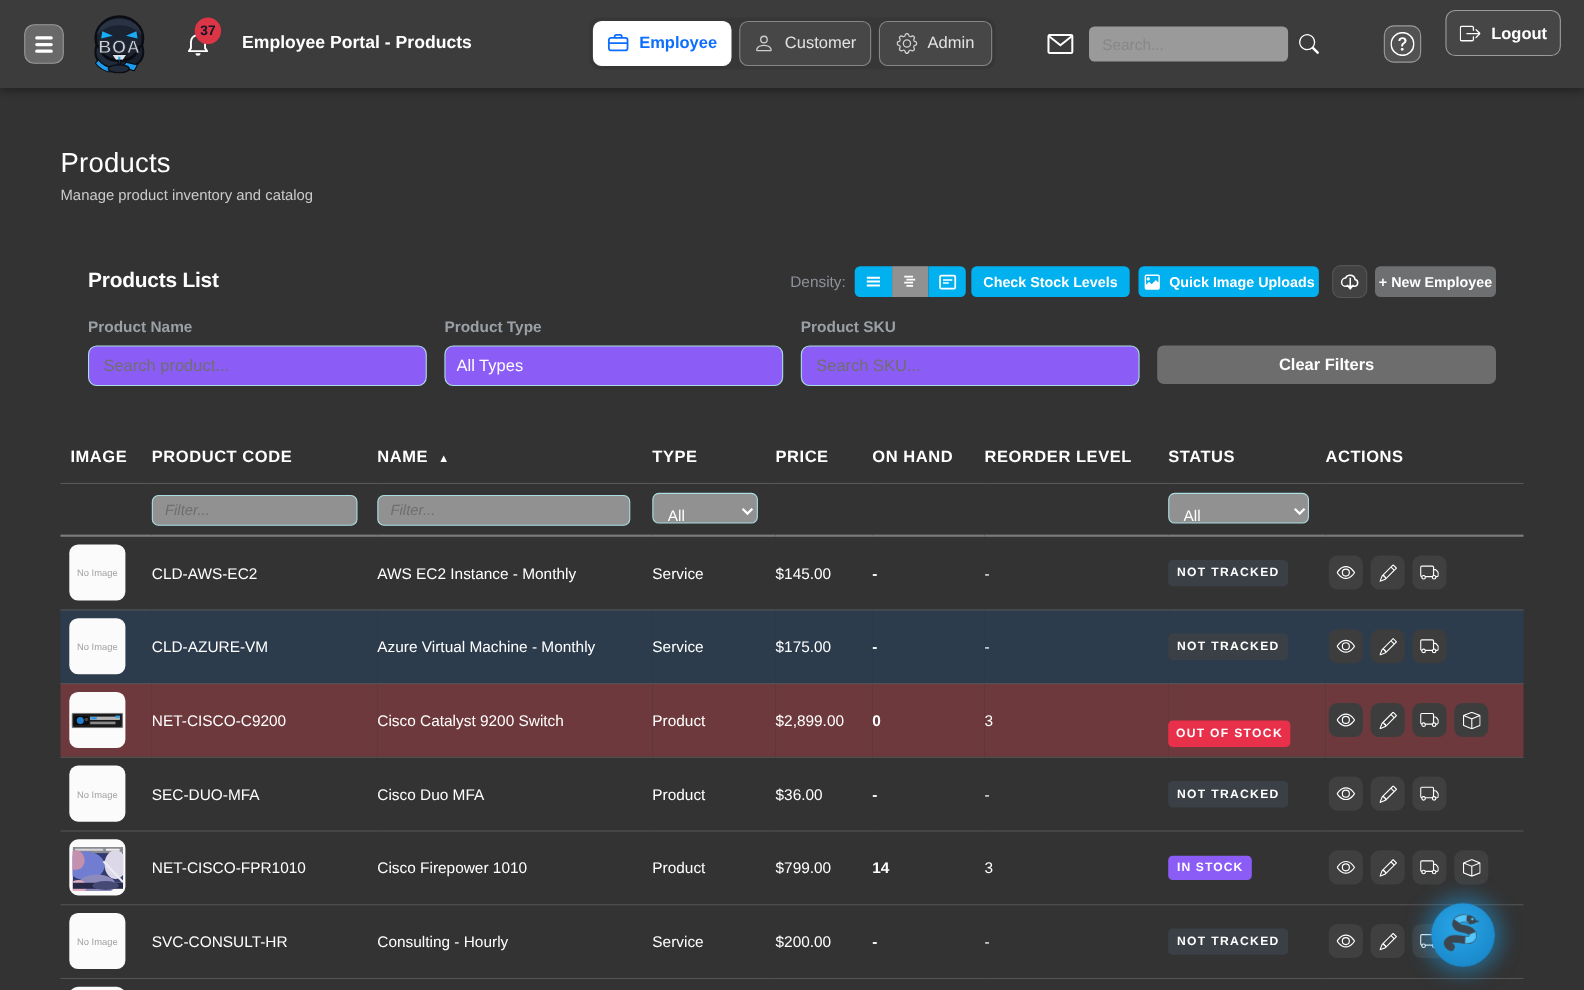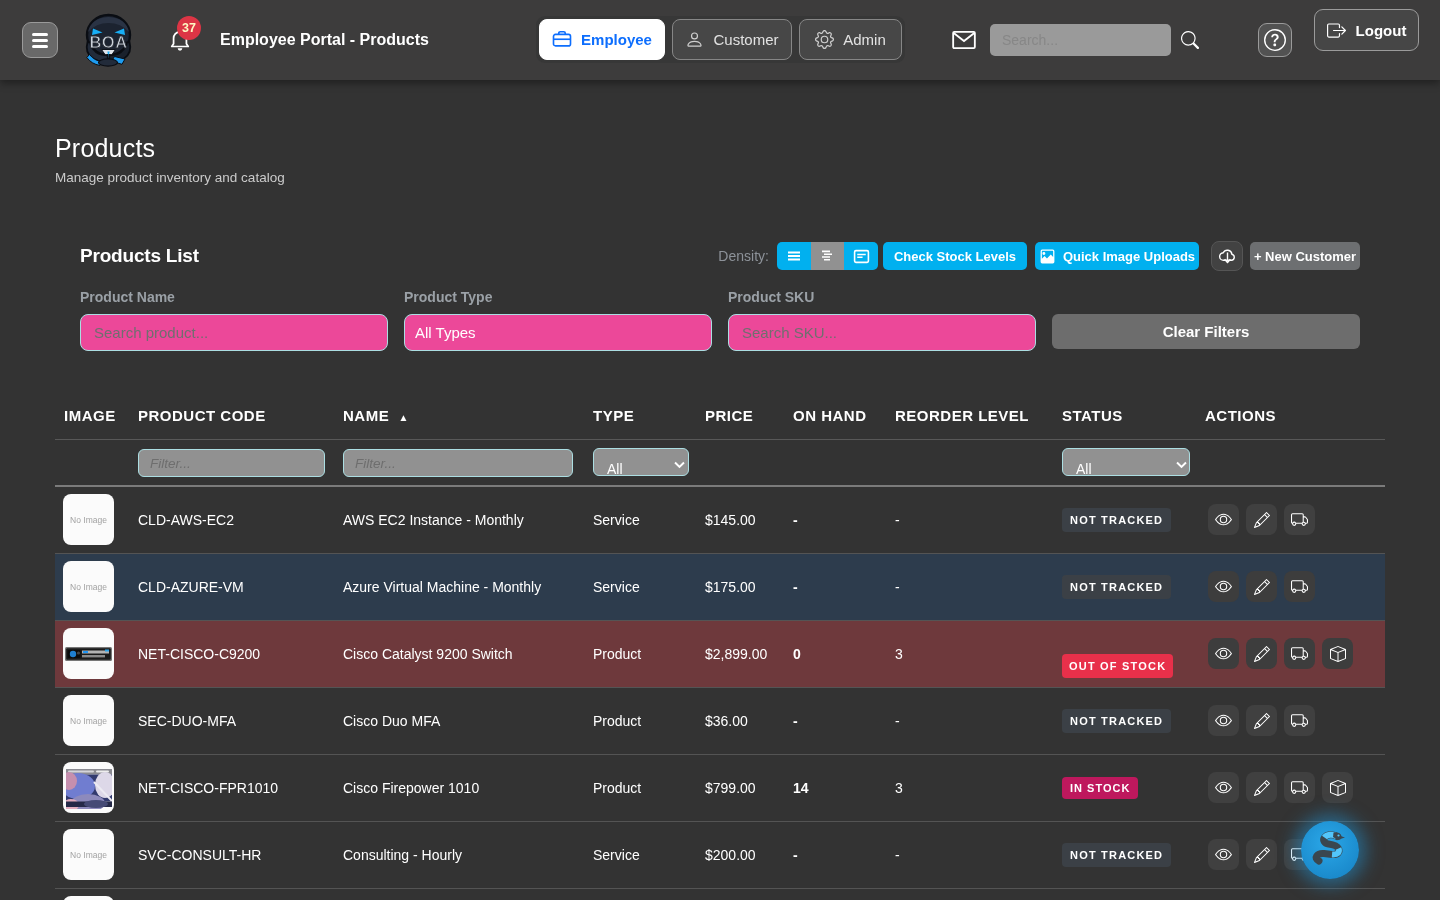--- a/index.html
+++ b/index.html
@@ -7,21 +7,21 @@
 html,body { width:1440px; height:900px; overflow:hidden; }
 body { background:#333333; font-family:"Liberation Sans", sans-serif; color:#fff; }
 
 
 .topbar { position:relative; height:80px; background:#3d3c3c; box-shadow:0 3px 8px rgba(0,0,0,.4); z-index:10; }
 .hamb { position:absolute; left:22px; top:22px; width:36px; height:36px; background:#696969; border:1px solid #9a9a9a; border-radius:9px; }
 .hamb span { position:absolute; left:9px; right:9px; height:2.6px; background:#fff; border-radius:2px; }
 .hamb span:nth-child(1){top:10px} .hamb span:nth-child(2){top:16.2px} .hamb span:nth-child(3){top:22.4px}
 .logo { position:absolute; left:81px; top:12px; width:55px; height:55px; }
 .bellwrap { position:absolute; left:169px; top:29px; width:34px; height:36px; }
-.badge37 { position:absolute; left:8px; top:-13px; width:24px; height:24px; background:#dc3545; border-radius:12px; color:#fef9c3; font-size:12.5px; font-weight:bold; text-align:center; line-height:24px; }
+.badge37 { position:absolute; left:8px; top:-13px; width:24px; height:24px; background:#dc3545; border-radius:12px; color:#0f172a; font-size:12.5px; font-weight:bold; text-align:center; line-height:24px; }
 .apptitle { position:absolute; left:220px; top:31px; font-size:16px; font-weight:bold; }
 .tabs { position:absolute; left:536px; top:16px; height:47px; background:#373737; border-radius:9px; padding:2.5px 3px; display:flex; gap:7px; }
 .tab { display:flex; align-items:center; justify-content:center; gap:9px; border-radius:8px; font-size:15px; height:41px; background:#474747; border:1px solid #868686; color:#e2e2e2; }
 .tab.e { width:126px; font-weight:bold; }
 .tab.c { width:120px; }
 .tab.a { width:103px; }
 .tab.active { background:#fff; color:#0d6efd; border:1px solid #fff; }
 .mailic { position:absolute; left:951px; top:27px; }
 .tsearch { position:absolute; left:990px; top:24px; width:181px; height:32px; background:#9a9a9a; border:none; border-radius:5px; padding:0 12px; font-size:14px; color:#333; font-family:"Liberation Sans",sans-serif; }
 .tsearch::placeholder { color:#878787; }
@@ -45,21 +45,21 @@
 .densbtn:last-child { border-radius:0 5px 5px 0; }
 .cbtn { height:28px; border-radius:5px; background:#01b0ef; color:#fff; font-weight:bold; font-size:13px; display:flex; align-items:center; justify-content:center; }
 .csl { width:144px; margin-left:5px; }
 .qiu { width:164px; margin-left:8px; }
 .upbtn { width:32px; height:30px; background:#424242; border:1px solid #555; border-radius:8px; margin-left:12px; display:flex; align-items:center; justify-content:center; }
 .newbtn { width:110px; height:28px; background:#6d6f71; border-radius:5px; color:#fff; font-weight:bold; font-size:13px; display:flex; align-items:center; justify-content:center; margin-left:7px; }
 
 .filters { margin-top:19px; padding:0 25px; display:flex; gap:16px; }
 .fcol { width:308px; }
 .fcol label { display:block; font-size:14px; font-weight:bold; color:#9aa0a6; margin-bottom:9px; }
-.fin { width:100%; height:37px; background:#ec4899; border:1px solid #abdee2; border-radius:8px; padding:0 13px; font-size:15px; color:#222; font-family:"Liberation Sans",sans-serif; display:block; }
+.fin { width:100%; height:37px; background:#8b5cf6; border:1px solid #abdee2; border-radius:8px; padding:0 13px; font-size:15px; color:#222; font-family:"Liberation Sans",sans-serif; display:block; }
 .fin::placeholder { color:#6f6f6f; }
 select.fin { color:#fff; appearance:none; -webkit-appearance:none; padding-left:10px; }
 .clearbtn { width:308px; height:35px; margin-top:25px; background:#6d6d6d; border-radius:6px; color:#fff; font-weight:bold; font-size:15px; display:flex; align-items:center; justify-content:center; }
 
 
 table { width:1330px; border-collapse:collapse; margin-top:56px; table-layout:fixed; }
 col.c1{width:83px} col.c2{width:205px} col.c3{width:250px} col.c4{width:112px} col.c5{width:88px} col.c6{width:102px} col.c7{width:167px} col.c8{width:143px} col.c9{width:180px}
 thead th { text-align:left; font-size:15px; letter-spacing:.5px; padding:0 0 15px 0; color:#fff; }
 thead th:first-child { padding-left:9px; }
 tr.frow td { border-top:1px solid #585858; border-bottom:2px solid #7b7b7b; padding:8px 0 7px 0; position:relative; }
@@ -68,21 +68,21 @@
 select.tfin { font-style:normal; color:#fff; font-weight:normal; font-size:14px; appearance:none; -webkit-appearance:none; padding:12px 0 0 13px; }
 .chev { position:absolute; pointer-events:none; }
 tbody tr.r { height:67px; border-top:1px solid #545454; }
 tbody td { font-size:14px; vertical-align:middle; }
 tr.rowblue { background:#2d3c4d; }
 tr.rowred { background:#6e393c; }
 .thumb { width:51px; height:51px; margin-left:8px; background:#fbfbfb; border-radius:8px; display:flex; align-items:center; justify-content:center; font-size:8.5px; color:#a2a2a2; }
 .bold { font-weight:bold; }
 .stbadge { display:inline-block; font-size:11px; font-weight:bold; letter-spacing:1.2px; padding:6px 8px; border-radius:4px; background:#3b4046; }
 .stbadge.red { background:#e8304a; padding:6px 7px;margin-top:24px; }
-.stbadge.green { background:#be185d; letter-spacing:1px; padding:5px 8px; }
+.stbadge.green { background:#8b5cf6; letter-spacing:1px; padding:5px 8px; }
 .acts { display:flex; gap:7px; padding-left:3px; }
 .abtn { width:31px; height:31px; border-radius:8px; background:#404040; display:flex; align-items:center; justify-content:center; flex:none; }
 tr.rowblue .abtn, tr.rowred .abtn { background:#3d3d3d; }
 
 
 .fab { position:fixed; left:1301px; top:821px; width:58px; height:58px; border-radius:50%;
   background:radial-gradient(circle at 45% 38%, #2aa7e8, #1580c2); box-shadow:0 0 17px 7px rgba(32,150,215,.5); z-index:20;
   display:flex; align-items:center; justify-content:center; }
 </style>
 </head>
@@ -185,21 +185,21 @@
       <div class="cbtn qiu"><svg width="17" height="17" viewBox="0 0 16 16" fill="#fff" style="margin-right:7px">
             <path d="M1.5 3A1.5 1.5 0 0 1 3 1.5h10A1.5 1.5 0 0 1 14.5 3v10a1.5 1.5 0 0 1-1.5 1.5H3A1.5 1.5 0 0 1 1.5 13V3zm1.2 0v7.2l2.6-2.6 2.2 2.2 3.6-3.6 2.2 2.2V3a.3.3 0 0 0-.3-.3H3a.3.3 0 0 0-.3.3zm3.3 2.2a1.4 1.4 0 1 1-2.8 0 1.4 1.4 0 0 1 2.8 0z"></path>
           </svg>Quick Image Uploads</div>
       <div class="upbtn">
           <svg width="19" height="19" viewBox="0 0 19 19">
             <path d="M5.2 5.8 A4.6 4.6 0 0 1 13.9 7.2 A3.1 3.1 0 0 1 13.4 13.3 L5.6 13.3 A3.6 3.6 0 0 1 5.2 5.8 Z" fill="none" stroke="#fff" stroke-width="1.4"></path>
             <path d="M9.5 5.5 L9.5 14.6" stroke="#fff" stroke-width="1.4"></path>
             <path d="M6.6 12.2 L9.5 15.6 L12.4 12.2" fill="none" stroke="#fff" stroke-width="1.4" stroke-linejoin="round"></path>
           </svg>
         </div>
-      <div class="newbtn">+ New Customer</div>
+      <div class="newbtn">+ New Employee</div>
     </div>
   </div>
 
   <div class="filters">
     <div class="fcol">
         <label>Product Name</label>
         <input class="fin" placeholder="Search product..." style="">
       </div>
     <div class="fcol">
         <label>Product Type</label>

